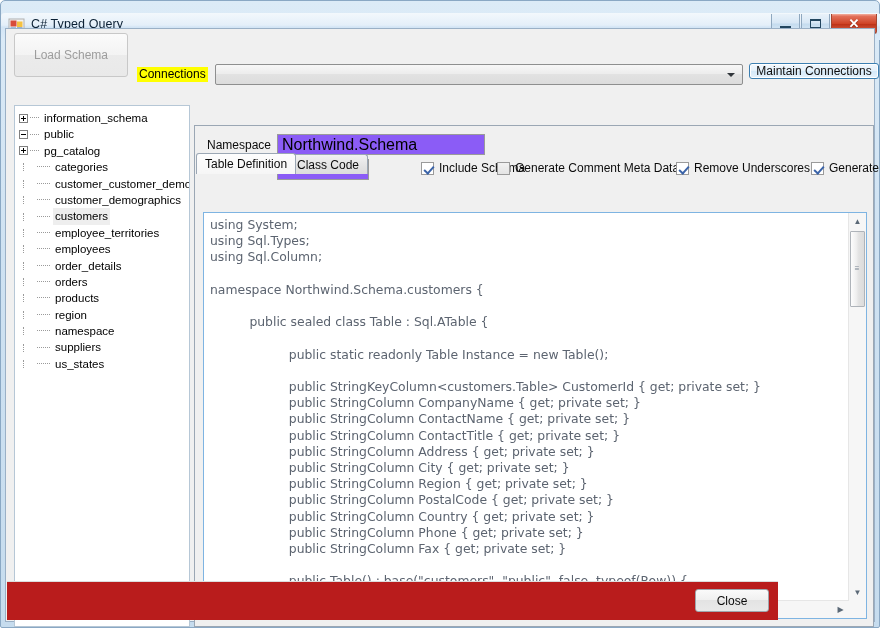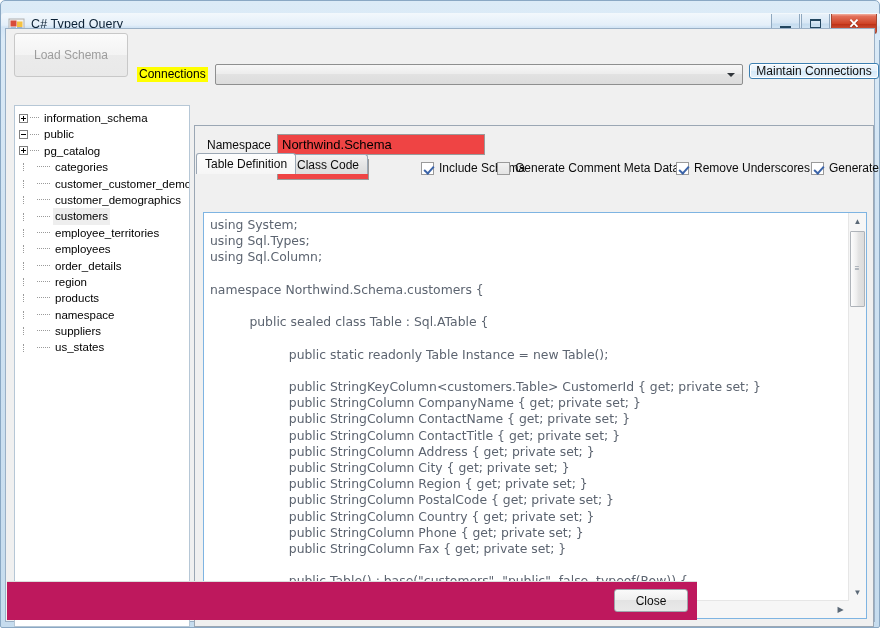--- a/index.html
+++ b/index.html
@@ -230,22 +230,22 @@
     box-sizing: border-box;
     border: 1px solid #9ba7b4;
     background: #f0f0f0;
   }
 
   .field-row { position: absolute; }
   .field-label { font-size: 12px; color: #0c0c0c; }
   .textbox {
     box-sizing: border-box;
     border: 1px solid #9a9a9a;
-    background: #ef4444;
-    font-size: 13px;
+    background: #8b5cf6;
+    font-size: 16px;
     color: #000;
     padding: 2px 4px;
     line-height: 15px;
   }
   .chk-wrap { position: absolute; display: flex; align-items: center; font-size: 12px; color: #0c0c0c; }
   .chk {
     width: 13px; height: 13px;
     box-sizing: border-box;
     border: 1px solid #9a9a9a;
     background: linear-gradient(to bottom, #f2f2f2, #e4e4e4);
@@ -321,22 +321,22 @@
   }
   .corner-box {
     position: absolute; right: 0; bottom: 0;
     width: 17px; height: 17px; background: #f6f6f6;
   }
 
   
   .footer {
     position: absolute;
     left: 1px; bottom: 1px;
-    width: 690px; height: 38px;
-    background: #be185d;
+    width: 771px; height: 38px;
+    background: #b91c1c;
     border-top: 1px solid #dcdcdc;
     margin-top: 48px;
   }
   .close-btn {
     position: absolute; right: 9px; top: 7px;
     width: 74px; height: 23px;
     box-sizing: border-box;
     border: 1px solid #9fa6ad;
     border-radius: 3px;
     background: linear-gradient(to bottom, #fafafa 0%, #f0f0f0 48%, #e3e3e3 50%, #e9e9e9 100%);
@@ -435,26 +435,31 @@
             <span class="tree-label">employees</span>
           </div>
           <div class="tree-row">
             <span class="tree-indent"></span>
             <span class="leafdash"></span>
             <span class="tree-label">order_details</span>
           </div>
           <div class="tree-row">
             <span class="tree-indent"></span>
             <span class="leafdash"></span>
+            <span class="tree-label">orders</span>
+          </div>
+          <div class="tree-row">
+            <span class="tree-indent"></span>
+            <span class="leafdash"></span>
+            <span class="tree-label">products</span>
+          </div>
+          <div class="tree-row">
+            <span class="tree-indent"></span>
+            <span class="leafdash"></span>
             <span class="tree-label">region</span>
-          </div>
-          <div class="tree-row">
-            <span class="tree-indent"></span>
-            <span class="leafdash"></span>
-            <span class="tree-label">products</span>
           </div>
           <div class="tree-row">
             <span class="tree-indent"></span>
             <span class="leafdash"></span>
             <span class="tree-label">namespace</span>
           </div>
           <div class="tree-row">
             <span class="tree-indent"></span>
             <span class="leafdash"></span>
             <span class="tree-label">suppliers</span>

